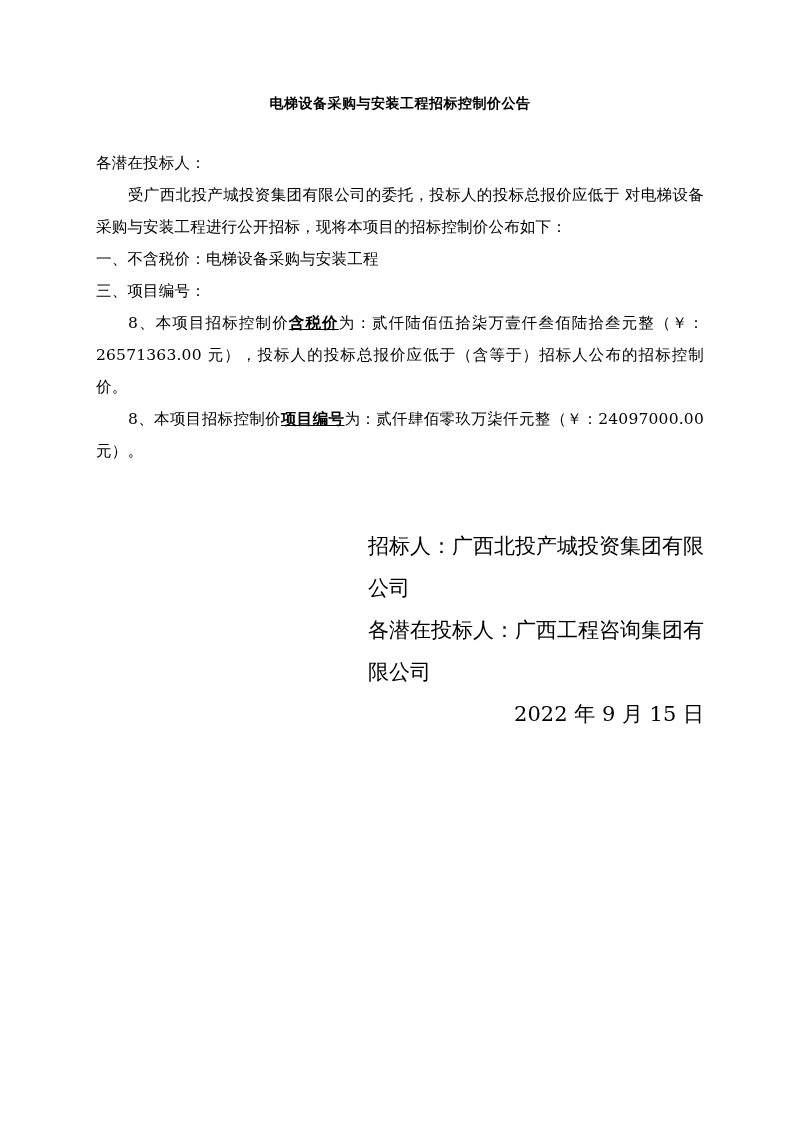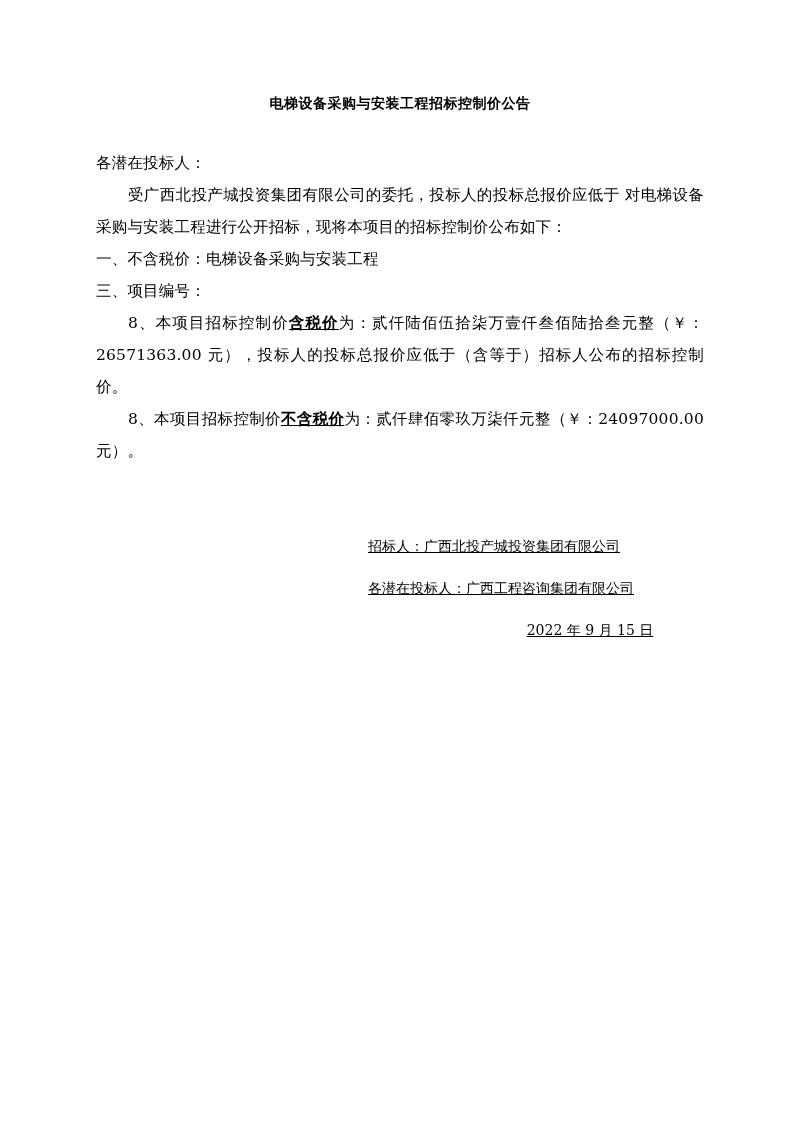--- a/index.html
+++ b/index.html
@@ -39,30 +39,29 @@
   }
   .indent2 {
     text-indent: 32px;
   }
   .bold {
     font-weight: bold;
     text-decoration: underline;
   }
   .sign-block {
     margin-top: 58px;
-    font-size: 14px;
+    font-size: 21px;
     line-height: 42px;
-    text-decoration: underline;
   }
   .sign-line {
     text-align: left;
     padding-left: 272px;
   }
   .date-line {
-    text-align: center;
+    text-align: right;
     padding-left: 380px;
   }
 </style>
 </head>
 <body>
 
 <div class="page">
 
   <h1 class="doc-title">电梯设备采购与安装工程招标控制价公告</h1>
 
@@ -70,21 +69,21 @@
 
   <p class="para indent2">受广西北投产城投资集团有限公司的委托，投标人的投标总报价应低于 对电梯设备采购与安装工程进行公开招标，现将本项目的招标控制价公布如下：</p>
 
   <p class="para"><span>一、不含税价：</span><span>电梯设备采购与安装工程</span></p>
 
 
   <p class="para"><span>三、项目编号：</span><span></span></p>
 
   <p class="para indent2"><span>8、本项目招标控制价</span><span class="bold">含税价</span><span>为：贰仟陆佰伍拾柒万壹仟叁佰陆拾叁元整（￥：26571363.00 元），投标人的投标总报价应低于（含等于）招标人公布的招标控制价。</span></p>
 
-  <p class="para indent2"><span>8、本项目招标控制价</span><span class="bold">不含税价</span><span>为：贰仟肆佰零玖万柒仟元整（￥：24097000.00 元）。</span></p>
+  <p class="para indent2"><span>8、本项目招标控制价</span><span class="bold">项目编号</span><span>为：贰仟肆佰零玖万柒仟元整（￥：24097000.00 元）。</span></p>
 
 
   <div class="sign-block">
     <div class="sign-line">招标人：广西北投产城投资集团有限公司</div>
     <div class="sign-line">各潜在投标人：广西工程咨询集团有限公司</div>
     <div class="date-line">2022 年 9 月 15 日</div>
   </div>
 
 </div>
 

